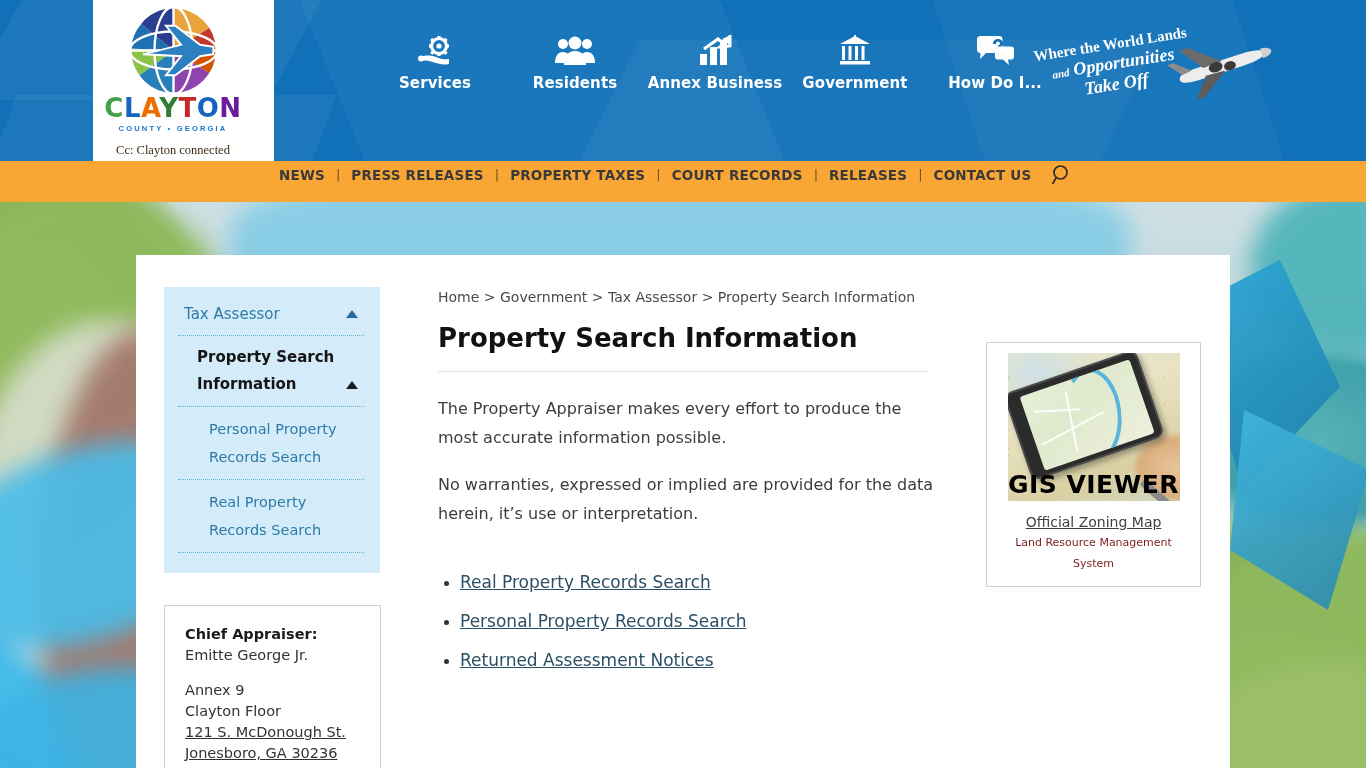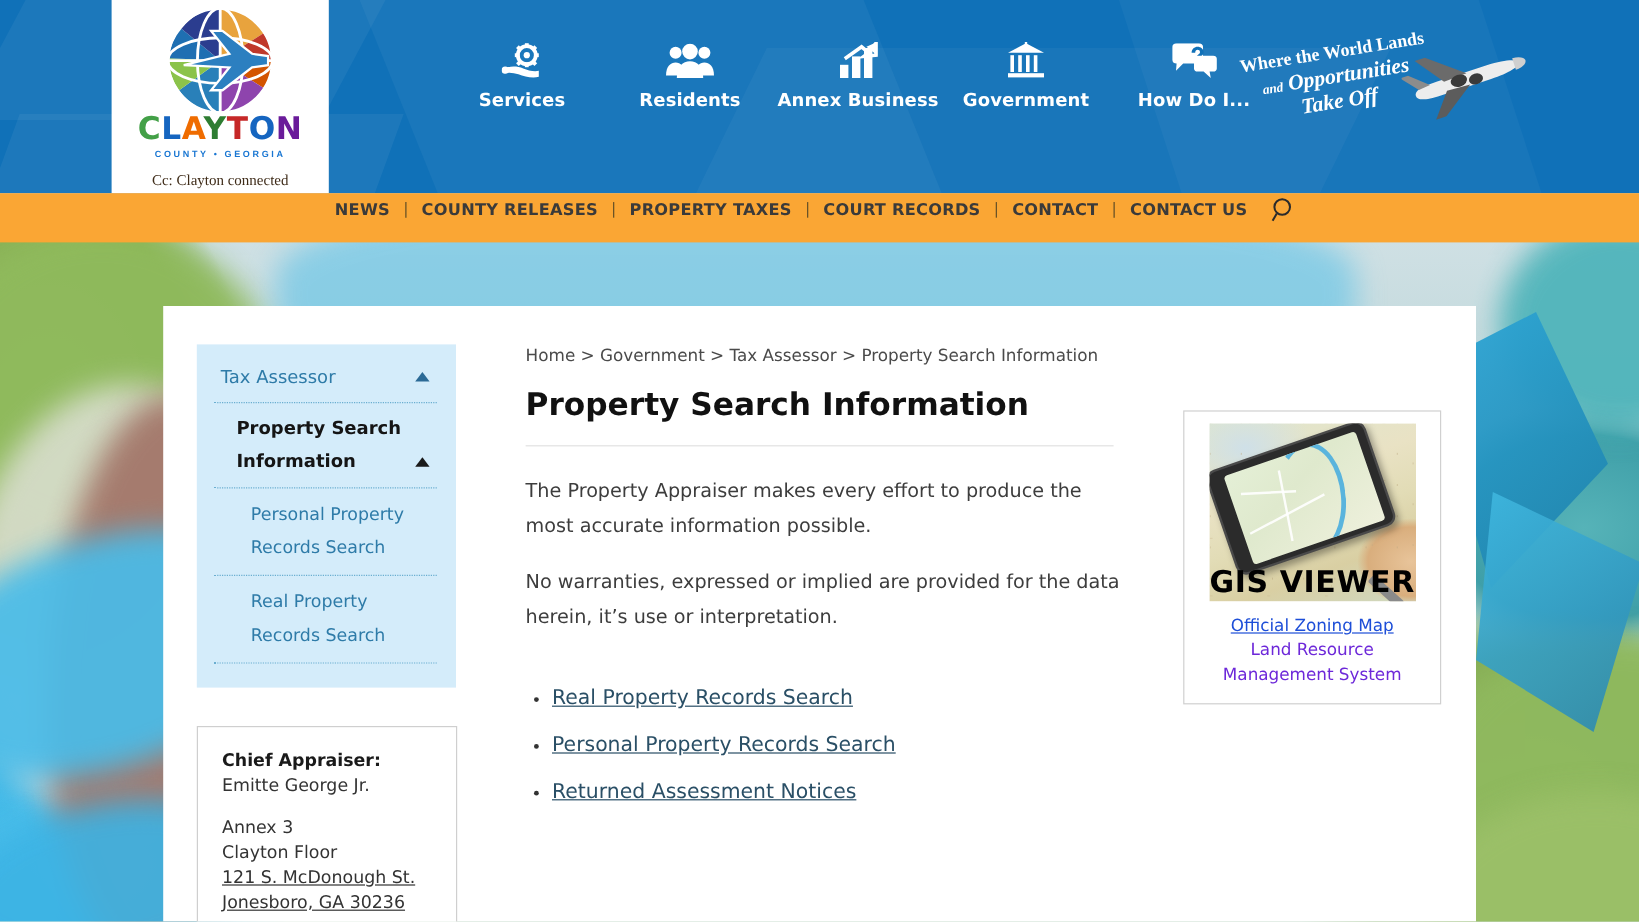--- a/index.html
+++ b/index.html
@@ -64,21 +64,21 @@
   .hs1 { left: 0; top: -20px; width: 300px; height: 120px; transform: skewX(-28deg); }
   .hs2 { left: 0; top: 95px; width: 320px; height: 90px; transform: skewX(-20deg); background: rgba(255,255,255,.055); }
   .hs3 { left: 330px; top: -40px; width: 420px; height: 230px; transform: skewX(22deg); background: rgba(255,255,255,.045); }
   .hs4 { left: 600px; top: 40px; width: 520px; height: 160px; transform: skewX(-26deg); background: rgba(255,255,255,.04); }
   .hs5 { left: 960px; top: -30px; width: 300px; height: 230px; transform: skewX(18deg); background: rgba(255,255,255,.035); }
 
   .logo-panel {
     position: absolute; left: 93px; top: 0;
     width: 181px; height: 161px;
     background: #ffffff;
-    display: flex; align-items: center; justify-content: center;
+    display: flex; align-items: center; justify-content: flex-start;
   }
   .logo-wrap { width: 160px; text-align: center; }
   .globe {
     position: relative; width: 95px; height: 95px; margin: 0 auto 1px;
   }
   .globe svg { display: block; }
   .logo-word {
     font-family: "DejaVu Sans", sans-serif;
     font-weight: 800; font-size: 26px; letter-spacing: .5px;
     line-height: 1; margin-top: -4px;
@@ -311,25 +311,25 @@
     border-top: 4px solid transparent; border-bottom: 4px solid transparent;
   }
   .gis-label {
     position: absolute; left: 0; right: 0; bottom: 2px;
     font-family: "DejaVu Sans", sans-serif;
     font-size: 25px; font-weight: 800; color: #000;
     letter-spacing: .5px;
   }
   .promo-link {
     display: block; margin-top: 13px;
-    font-size: 14px; color: #1d4ed8; text-decoration: underline;
+    font-size: 14px; color: #404040; text-decoration: underline;
     font-family: "DejaVu Sans", sans-serif;
   }
   .promo-sub {
-    margin-top: 2px; font-size: 14px; color: #6d28d9; line-height: 21px;
+    margin-top: 2px; font-size: 11px; color: #7f1d1d; line-height: 21px;
     font-family: "DejaVu Sans", sans-serif;
     text-align: center;
   }
 </style>
 </head>
 <body>
 
 <div class="page">
 
   <div class="bg-photo">
@@ -474,27 +474,27 @@
           </g>
         </svg>
       </div>
     </div>
   </div>
 
   <div class="utilbar">
     <div class="utilnav">
       <a href="#">NEWS</a>
       <span class="sep">|</span>
-      <a href="#">COUNTY RELEASES</a>
+      <a href="#">PRESS RELEASES</a>
       <span class="sep">|</span>
       <a href="#">PROPERTY TAXES</a>
       <span class="sep">|</span>
       <a href="#">COURT RECORDS</a>
       <span class="sep">|</span>
-      <a href="#">CONTACT</a>
+      <a href="#">RELEASES</a>
       <span class="sep">|</span>
       <a href="#">CONTACT US</a>
       <span class="search-icon">
         <svg width="22" height="22" viewBox="0 0 22 22">
           <circle cx="9.5" cy="8.5" r="6.5" fill="none" stroke="#2b2b2b" stroke-width="1.7"></circle>
           <line x1="5" y1="14" x2="1.5" y2="20" stroke="#2b2b2b" stroke-width="1.7"></line>
         </svg>
       </span>
     </div>
     <select class="lang-select">
@@ -528,21 +528,21 @@
           <a href="#" class="sb-l3">Real Property Records Search</a>
         </div>
         <div class="sb-div"></div>
       </div>
     </div>
 
     <div class="appraiser-box">
       <div class="ttl">Chief Appraiser:</div>
       <div>Emitte George Jr.</div>
       <div class="gap"></div>
-      <div>Annex 3</div>
+      <div>Annex 9</div>
       <div>Clayton Floor</div>
       <a href="#">121 S. McDonough St.</a><br>
       <a href="#">Jonesboro, GA 30236</a>
     </div>
 
     <div class="main">
       <div class="breadcrumb">
         <a href="#">Home</a>
         <span class="sep">&gt;</span>
         <a href="#">Government</a>

